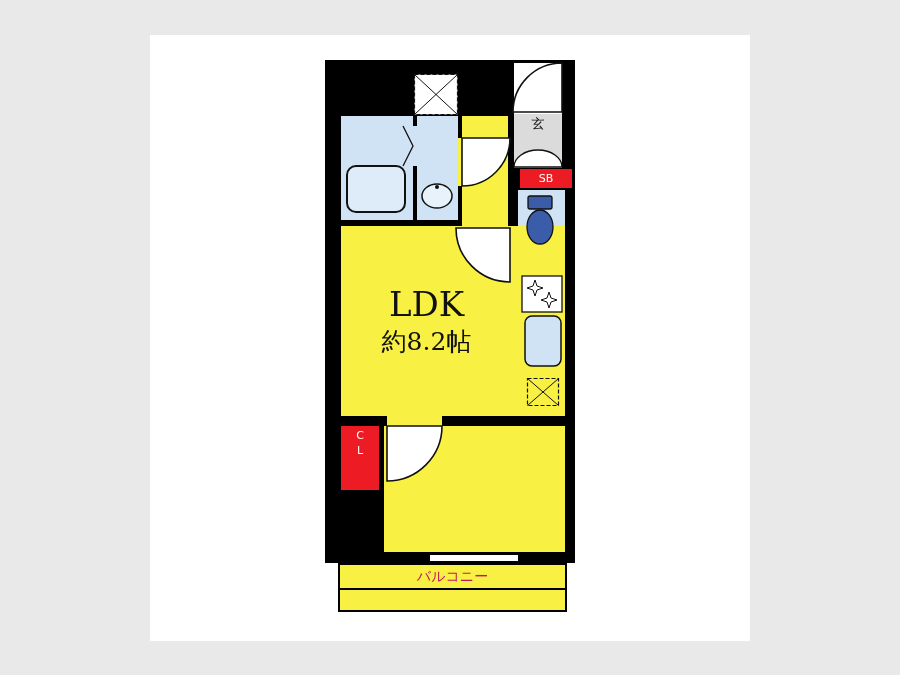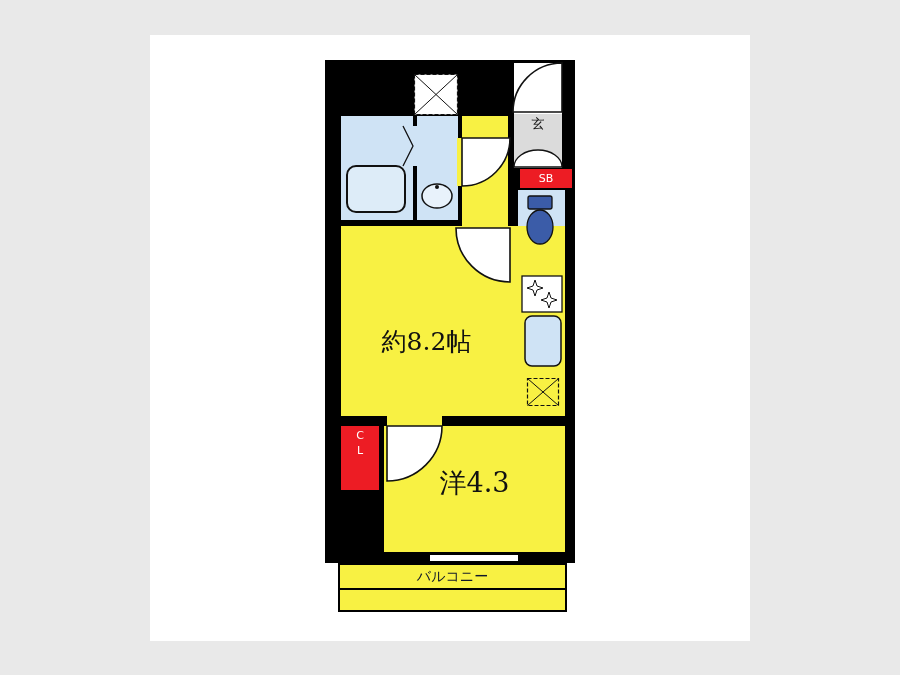--- a/index.html
+++ b/index.html
@@ -22,21 +22,21 @@
   .bedroom-gap{left:387px;top:416px;width:55px;height:10px;background:#f8f143;}
   .cl{left:341px;top:426px;width:38px;height:64px;background:#ed1c24;color:#fff;
       display:flex;justify-content:center;padding-top:3px;font-size:11px;
       font-family:"DejaVu Sans","Liberation Sans",sans-serif;}
   .cl span{writing-mode:vertical-lr;text-orientation:upright;letter-spacing:2px;line-height:1;}
   .bedroom{left:384px;top:426px;width:181px;height:126px;background:#f8f143;}
   .window{left:430px;top:553px;width:88px;height:10px;background:#ffffff;
           border-top:2px solid #000;border-bottom:2px solid #000;}
   .balcony{left:338px;top:563px;width:229px;height:49px;background:#f8f143;border:2px solid #000;}
   .balcony-row{border-bottom:2px solid #000;text-align:center;font-size:14px;
-               padding:3px 0 2px;color:#0f172a;}
+               padding:3px 0 2px;color:#be185d;}
   .lbl{position:absolute;text-align:center;color:#111;line-height:1.1;}
   .lbl-ldk{left:341px;top:286px;width:171px;font-size:34px;}
   .lbl-ldk-size{left:341px;top:328px;width:171px;font-size:25px;}
   .lbl-bedroom{left:384px;top:468px;width:181px;font-size:27px;}
   .genkan-lbl{left:514px;top:117px;width:48px;font-size:13px;}
   #overlay{position:absolute;left:0;top:0;pointer-events:none;}
 </style>
 </head>
 <body>
 
@@ -113,17 +113,17 @@
     <g>
       <rect x="527.5" y="378.5" width="31" height="27" fill="none" stroke="#111" stroke-width="1.2" stroke-dasharray="4 2"></rect>
       <line x1="527.5" y1="378.5" x2="558.5" y2="405.5" stroke="#111" stroke-width="1"></line>
       <line x1="558.5" y1="378.5" x2="527.5" y2="405.5" stroke="#111" stroke-width="1"></line>
     </g>
     <g>
       <path d="M387,426 L442,426 A55,55 0 0 1 387,481 Z" fill="#ffffff" stroke="#111" stroke-width="1.6"></path>
     </g>
   </svg>
 
+  <div class="lbl lbl-ldk">LDK</div>
   <div class="lbl lbl-ldk-size">約8.2帖</div>
-  <div class="lbl lbl-bedroom">洋4.3</div>
   <div class="lbl genkan-lbl">玄</div>
 
 </div>
 
 </body></html>

